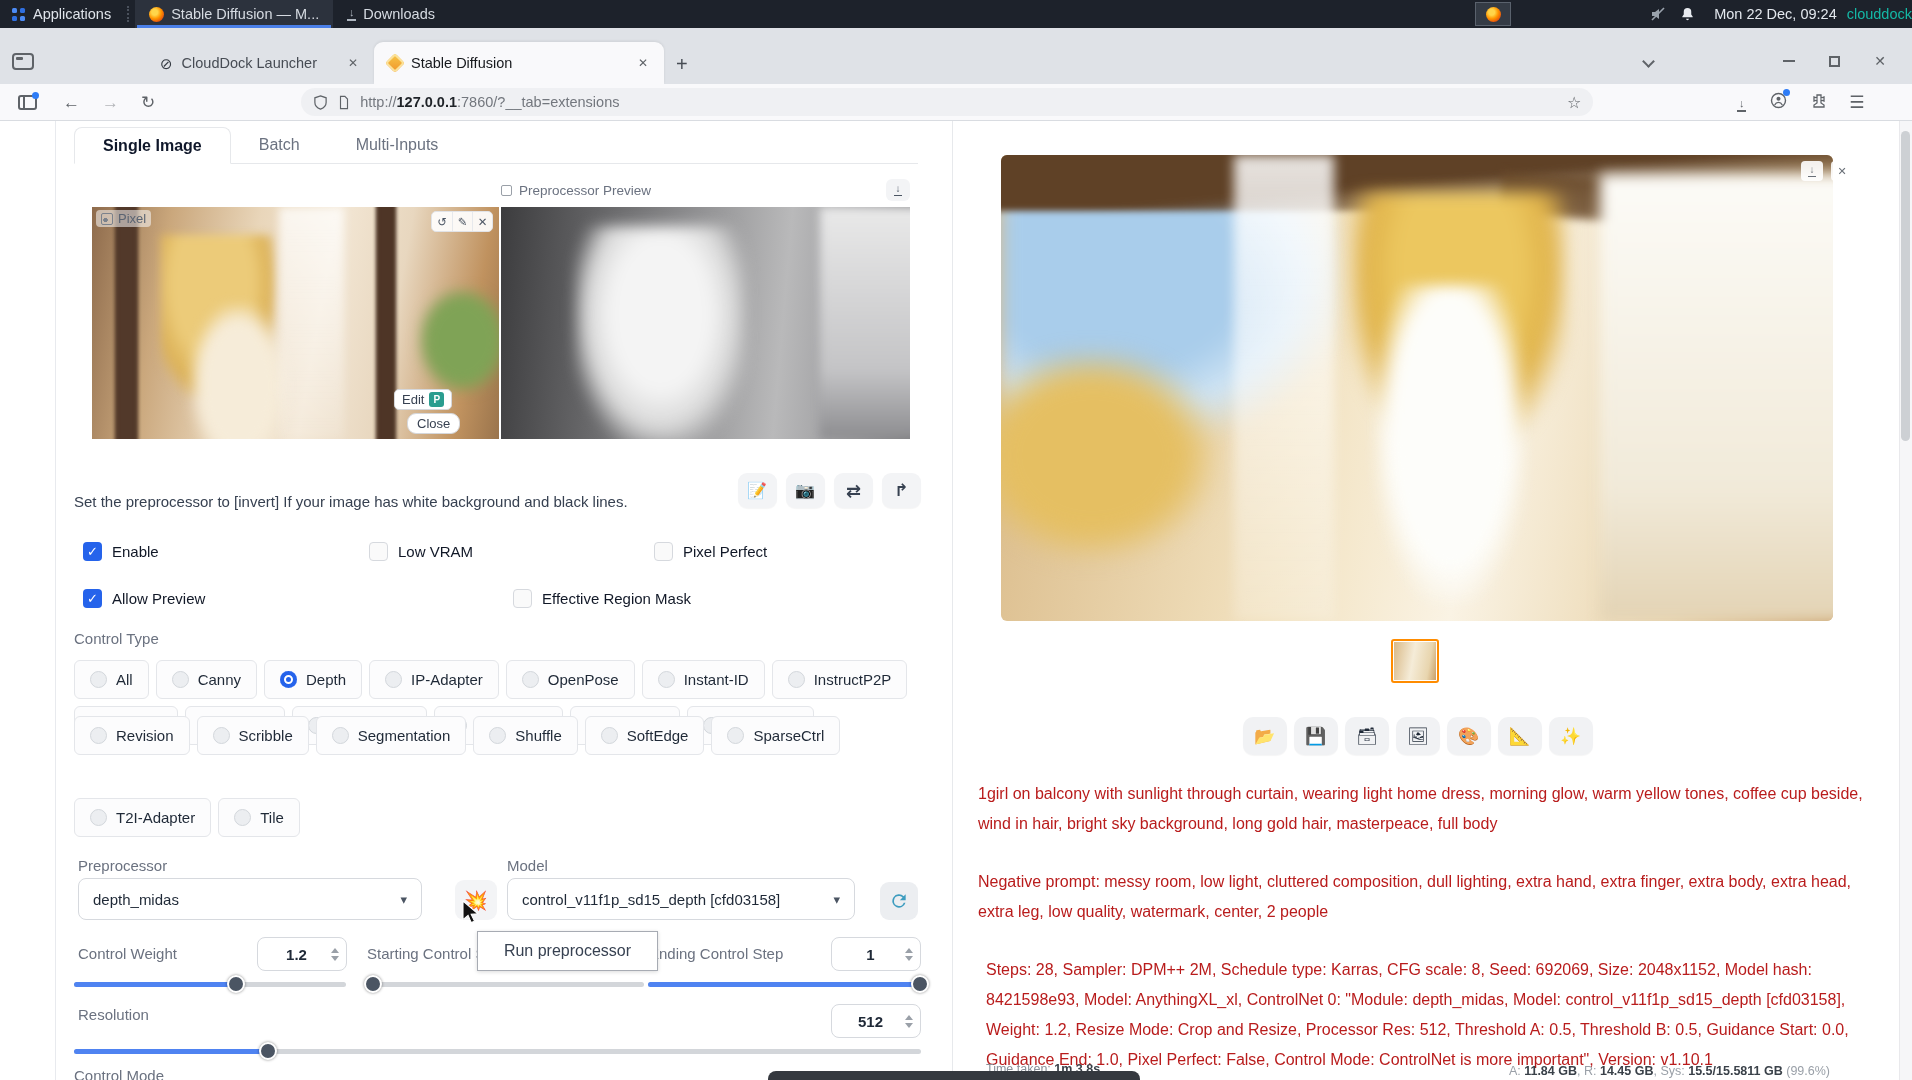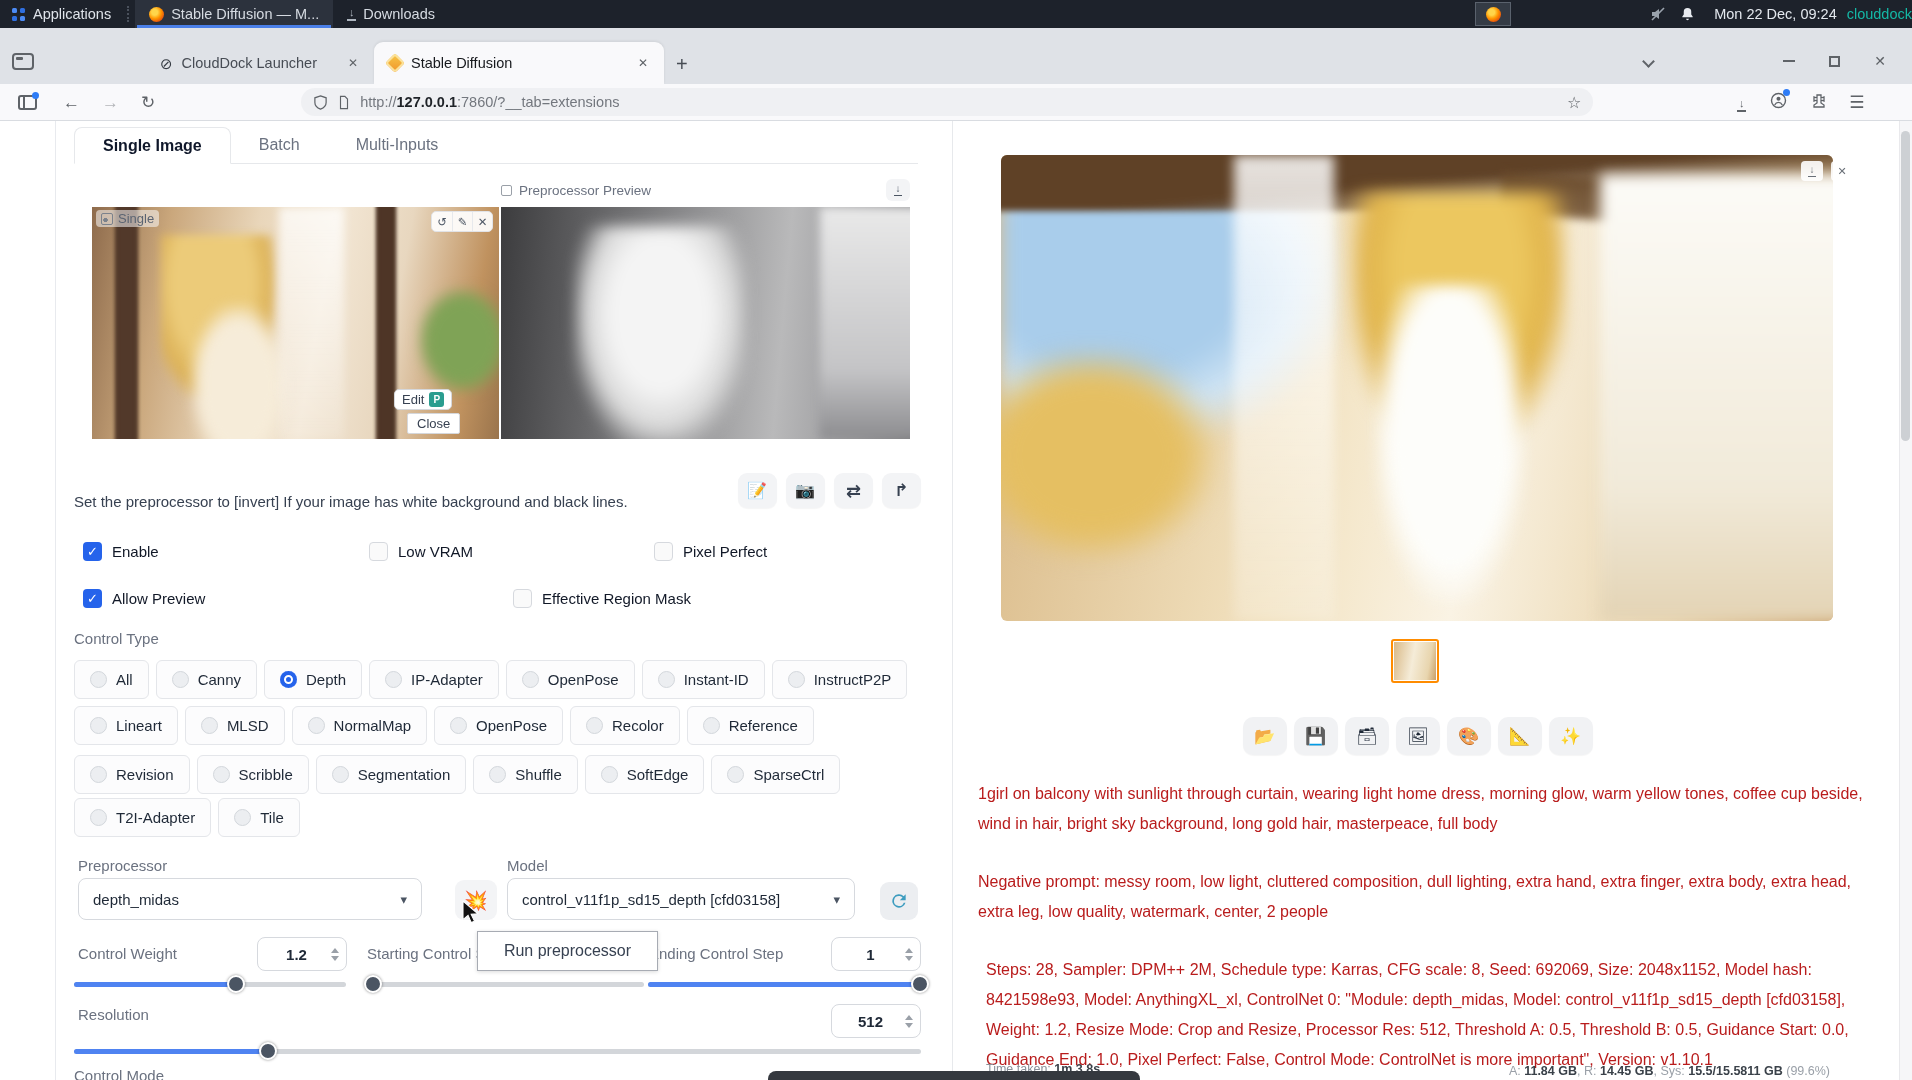--- a/index.html
+++ b/index.html
@@ -89,21 +89,21 @@
   .img-tools { position:absolute; right:6px; top:4px; display:flex; background:rgba(255,255,255,.92); border:1px solid #e1e3e7; border-radius:5px; }
   .img-tools span { width:20px; height:19px; display:flex; align-items:center; justify-content:center; font-size:11.5px; color:#4b5563; }
   .img-tools span + span { border-left:1px solid #e7e9ec; }
 
   .preview-image { position:absolute; left:427px; top:28px; width:409px; height:232px; overflow:hidden;
     background:linear-gradient(95deg,#3c3c3e,#636365 22%,#8f8f91 45%,#b9b9ba 68%,#97979a 88%,#7c7c7f); }
   .preview-image .sil { position:absolute; left:18%; top:8%; width:42%; height:95%; background:radial-gradient(ellipse at 50% 40%,#f4f4f4 0 40%,#d9d9d9 60%,transparent 78%); filter:blur(7px); }
   .preview-image .cur { position:absolute; left:78%; top:0%; width:26%; height:100%; background:linear-gradient(180deg,#e9e9e9,#c4c4c6 70%,#8c8c8f); filter:blur(5px); }
   .edit-btn { position:absolute; left:320px; top:210px; background:#fff; border:1px solid #d5d7db; border-radius:5px; font-size:13px; color:#374151; display:flex; align-items:center; gap:5px; padding:2px 7px; z-index:5; }
   .pea { width:15px; height:15px; background:#2a9d8f; border-radius:3px; color:#fff; font-size:10px; display:flex; align-items:center; justify-content:center; font-weight:700; }
-  .close-btn { position:absolute; left:333px; top:234px; background:#fff; border:1px solid #d5d7db; border-radius:2px; font-size:13px; color:#374151; padding:2px 9px; z-index:5; }
+  .close-btn { position:absolute; left:333px; top:234px; background:#fff; border:1px solid #d5d7db; border-radius:9px; font-size:13px; color:#374151; padding:2px 9px; z-index:5; }
 
   
   .caption { position:absolute; left:18px; top:372px; width:560px; font-size:15px; color:#374151; }
   .cap-btns { position:absolute; right:14px; top:352px; display:flex; gap:9px; }
   .sq-btn { width:39px; height:35px; background:#f3f4f6; border-radius:9px; display:flex; align-items:center; justify-content:center; font-size:16px; color:#374151; box-shadow:0 1px 1px rgba(0,0,0,.04); }
 
   
   .cbx { position:absolute; display:flex; align-items:center; gap:10px; font-size:15px; color:#111827; }
   .cb { width:19px; height:19px; border-radius:4px; flex:none; }
   .cb.on { background:#2563eb; color:#fff; display:flex; align-items:center; justify-content:center; font-size:13px; }
@@ -298,21 +298,21 @@
       <i class="post1"></i>
         <i class="post2" style="position:absolute"></i>
       <div class="post1"></div>
       <div class="post2"></div>
       <div class="green"></div>
       <div class="hair"></div>
       <div class="gown"></div>
       <div class="curtain"></div>
       <div class="img-tag">
         <span class="pic-ico"></span>
-        <span>Single</span>
+        <span>Pixel</span>
       </div>
       <div class="img-tools">
         <span>↺</span>
         <span>✎</span>
         <span>✕</span>
       </div>
     </div>
 
     <div class="preview-image">
       <div class="sil"></div>
@@ -413,21 +413,21 @@
       </span>
     <span class="pill">
         <i class="rd"></i>
         <span>Recolor</span>
       </span>
     <span class="pill">
         <i class="rd"></i>
         <span>Reference</span>
       </span>
   </div>
-  <div class="type-row" style="top:634px">
+  <div class="type-row" style="top:595px">
     <span class="pill">
         <i class="rd"></i>
         <span>Revision</span>
       </span>
     <span class="pill">
         <i class="rd"></i>
         <span>Scribble</span>
       </span>
     <span class="pill">
         <i class="rd"></i>

